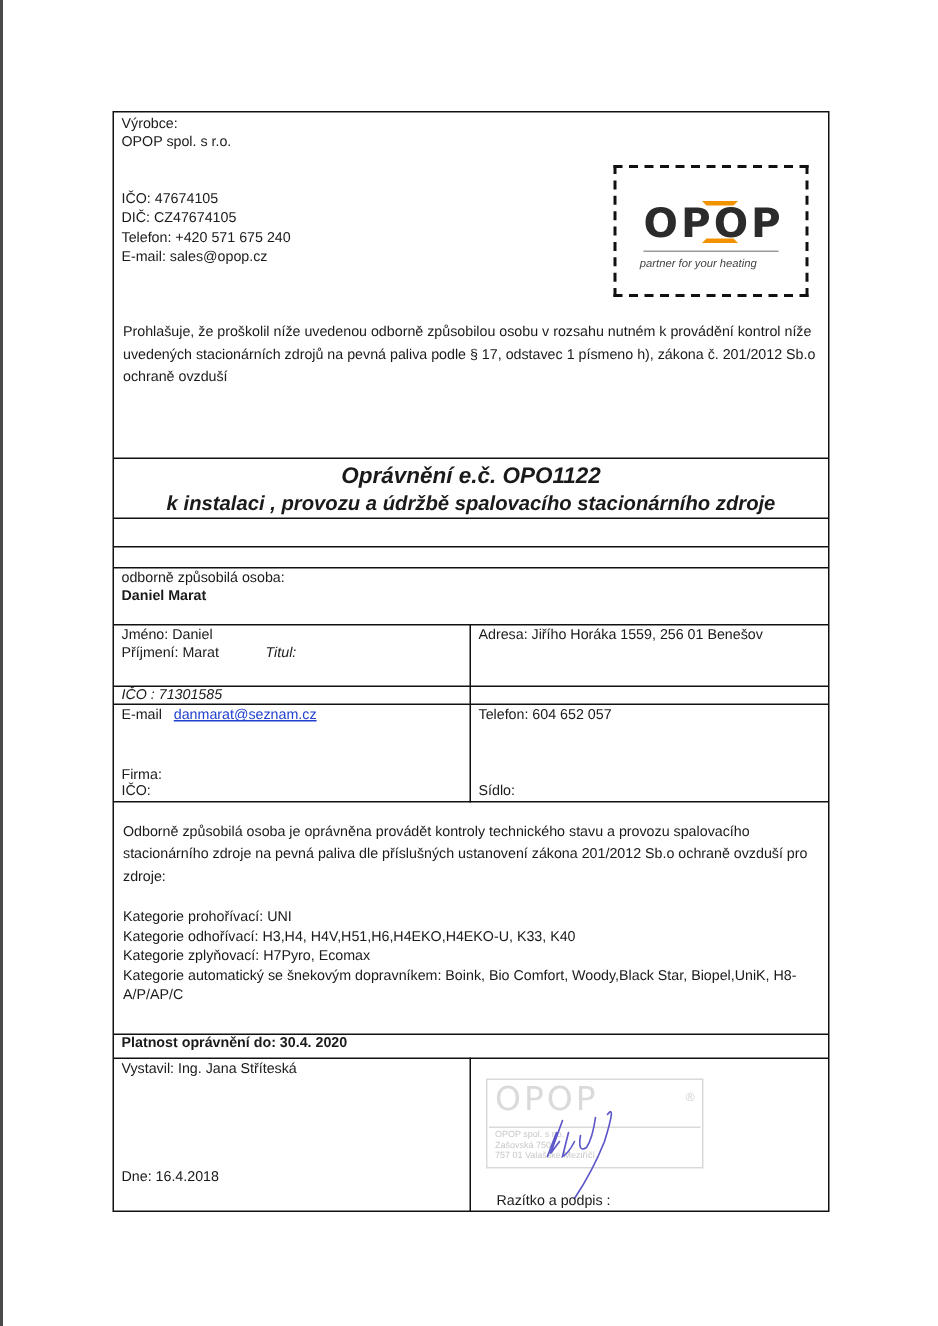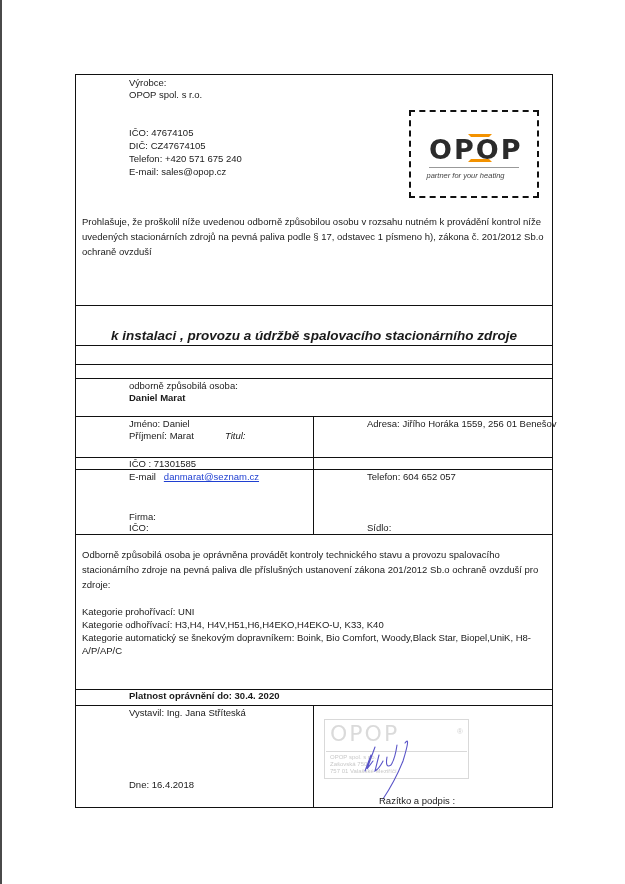--- a/index.html
+++ b/index.html
@@ -4,21 +4,21 @@
 <style>
   html, body { margin: 0; padding: 0; }
   body {
     width: 625px; height: 884px; background: #ffffff; position: relative; overflow: hidden;
     font-family: "Liberation Sans", "DejaVu Sans", sans-serif; font-size: 9.5px; color: #1a1a1a;
   }
   .page-edge { position: absolute; left: 0; top: 0; width: 2px; height: 884px; background: #4a4a4a; }
   .tbl { position: absolute; left: 75px; top: 74px; width: 478px; height: 734px; border: 1.5px solid #111; box-sizing: border-box; }
   .hline { position: absolute; left: 0; right: 0; height: 0; border-top: 1px solid #111; }
   .vline { position: absolute; width: 0; border-left: 1px solid #111; }
-  .abs { position: absolute; white-space: nowrap; line-height: 12.5px; margin-left: 48px; }
+  .abs { position: absolute; white-space: nowrap; line-height: 12.5px; }
   .b { font-weight: bold; }
   .i { }
   .link { color: #1f3fd1; text-decoration: underline; }
   .logo-box { position: absolute; left: 333px; top: 35px; width: 130px; height: 88px; border: 2px dashed #111; box-sizing: border-box; }
   .logo-word { position: absolute; left: 18px; top: 22px; font-size: 27px; font-weight: bold; letter-spacing: 2px; color: #2b2b2b; font-family: "DejaVu Sans", sans-serif; }
   .logo-word .accent { color: #2b2b2b; position: relative; }
   .logo-bracket { position: absolute; width: 24px; height: 28px; border: 3px solid #f39200; border-left-color: transparent; border-right-color: transparent; box-sizing: border-box; }
   .logo-rule { position: absolute; left: 18px; right: 18px; top: 55px; border-top: 1px solid #999; }
   .logo-tag { position: absolute; left: 0; right: 17px; top: 59px; text-align: center; font-size: 7.5px; font-style: italic; color: #444; }
   .title1 { position: absolute; left: 0; right: 0; top: 234px; text-align: center; font-size: 15px; font-weight: bold; font-style: italic; }
@@ -51,48 +51,50 @@
       <span>OP</span><span class="accent"><span>O</span></span><span>P</span>
     </div>
     <div class="logo-bracket" style="left:57px;top:22px;"></div>
     <div class="logo-rule"></div>
     <div class="logo-tag">partner for your heating</div>
   </div>
 
   <div class="para" style="top:139px;"><span class="i">Prohlašuje</span><span>, že proškolil níže uvedenou odborně způsobilou osobu v rozsahu nutném  k provádění kontrol níže uvedených stacionárních zdrojů na pevná paliva podle § 17, odstavec 1 písmeno  h), zákona č. 201/2012 Sb.o ochraně ovzduší</span></div>
 
   <div class="hline" style="top:230px;"></div>
+  <div class="title1">Oprávnění e.č. OPO1122</div>
   <div class="title2">k instalaci , provozu a údržbě spalovacího stacionárního zdroje</div>
   <div class="hline" style="top:270px;"></div>
   <div class="hline" style="top:289px;"></div>
   <div class="hline" style="top:303px;"></div>
 
   <div class="abs" style="left:5px;top:305px;">odborně způsobilá osoba:</div>
   <div class="abs b" style="left:5px;top:317px;">Daniel Marat</div>
   <div class="hline" style="top:341px;"></div>
 
   <div class="vline" style="left:237px;top:341px;height:119px;"></div>
   <div class="abs" style="left:5px;top:343px;">Jméno: Daniel</div>
   <div class="abs" style="left:5px;top:355px;">Příjmení: Marat</div>
   <div class="abs" style="left:101px;top:355px;font-style:italic;">Titul:</div>
   <div class="abs" style="left:243px;top:343px;">Adresa: Jiřího Horáka 1559, 256 01  Benešov</div>
   <div class="hline" style="top:382px;"></div>
-  <div class="abs" style="left:5px;top:383px;">IČO : 71301585</div>
+  <div class="abs" style="left:5px;top:383px;font-style:italic;">IČO : 71301585</div>
   <div class="hline" style="top:394px;"></div>
   <div class="abs" style="left:5px;top:396px;"><span>E-mail</span>&nbsp;&nbsp;&nbsp;<span class="link">danmarat@seznam.cz</span></div>
   <div class="abs" style="left:243px;top:396px;">Telefon: 604 652 057</div>
   <div class="abs" style="left:5px;top:436px;">Firma:</div>
   <div class="abs" style="left:5px;top:447px;">IČO:</div>
   <div class="abs" style="left:243px;top:447px;">Sídlo:</div>
   <div class="hline" style="top:459px;"></div>
 
   <div class="para i" style="top:472px;">Odborně způsobilá osoba je oprávněna provádět kontroly technického stavu a provozu spalovacího stacionárního zdroje na pevná paliva dle příslušných ustanovení zákona 201/2012 Sb.o ochraně ovzduší  pro zdroje:</div>
   <div class="para i" style="top:530px;line-height:13px;">
     <div>Kategorie prohořívací: UNI</div>
     <div>Kategorie odhořívací: H3,H4, H4V,H51,H6,H4EKO,H4EKO-U, K33, K40</div>
+    <div>Kategorie zplyňovací: H7Pyro, Ecomax</div>
     <div>Kategorie automatický se šnekovým dopravníkem: Boink, Bio Comfort, Woody,Black Star, Biopel,UniK, H8-A/P/AP/C</div>
   </div>
   <div class="hline" style="top:614px;"></div>
 
   <div class="abs b" style="left:5px;top:615px;">Platnost oprávnění do: 30.4. 2020</div>
   <div class="hline" style="top:630px;"></div>
   <div class="vline" style="left:237px;top:630px;height:103px;"></div>
   <div class="abs" style="left:5px;top:632px;">Vystavil: Ing. Jana Stříteská</div>
   <div class="abs" style="left:5px;top:704px;">Dne: 16.4.2018</div>
 

